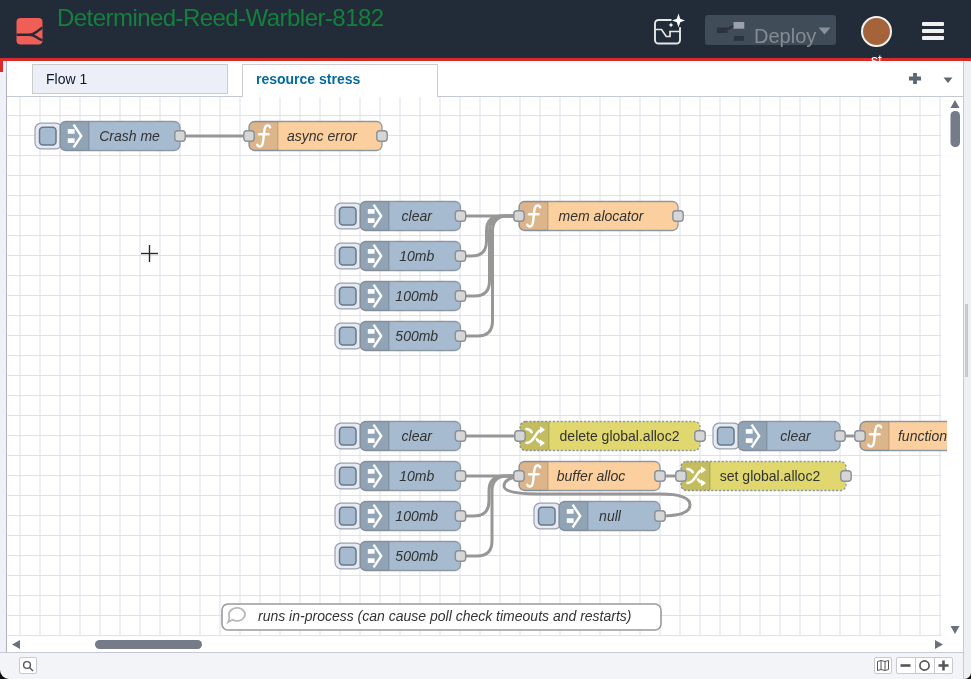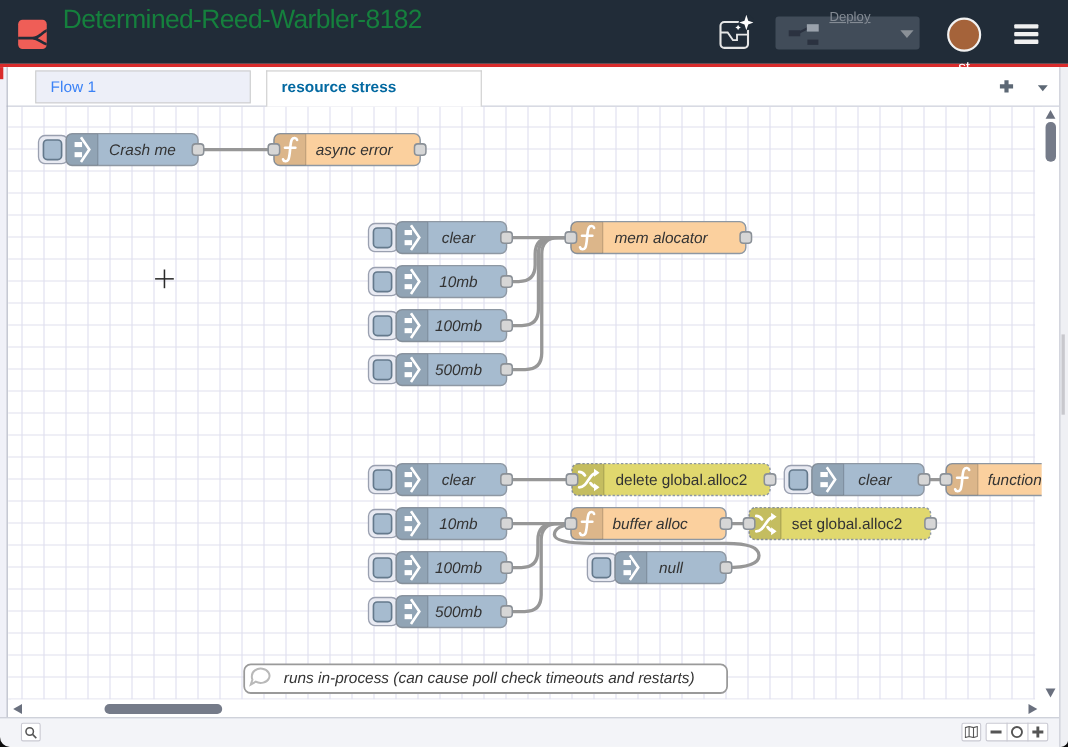--- a/index.html
+++ b/index.html
@@ -26,32 +26,32 @@
 <path d="M27.5,1.5 L29.2,6.8 L34,8.5 L29.2,10.2 L27.5,15.5 L25.8,10.2 L21,8.5 L25.8,6.8 Z" fill="#fff"></path>
 <path d="M20,10.5 L20.8,12.2 L22.5,13 L20.8,13.8 L20,15.5 L19.2,13.8 L17.5,13 L19.2,12.2 Z" fill="#fff"></path>
 </svg>
 <div class="abs" style="left:705px;top:15px;width:131px;height:30px;background:#414c59;border-radius:3px;"></div>
 <svg class="abs" style="left:716px;top:20px;" width="30" height="22" viewBox="0 0 30 22">
 <line x1="9" y1="10.5" x2="18.5" y2="5.5" stroke="#2b3240" stroke-width="2"></line>
 <rect x="1" y="7.5" width="10.5" height="5.5" fill="#2b3240"></rect>
 <rect x="17.5" y="2" width="10.8" height="6.7" fill="#9aa2ac"></rect>
 <rect x="18" y="16" width="10" height="4.8" fill="#2b3240"></rect>
 </svg>
-<div class="abs" style="left:754px;top:8px;color:#848b94;font-size:12px;text-decoration:underline;">Deploy</div>
+<div class="abs" style="left:754px;top:25px;color:#848b94;font-size:20px;">Deploy</div>
 <svg class="abs" style="left:818px;top:27px;" width="13" height="8" viewBox="0 0 13 8">
     <path d="M0.5,0.5 L6.5,7.5 L12.5,0.5 Z" fill="#8a9097"></path>
   </svg>
 <div class="abs" style="left:861px;top:16px;width:31px;height:31px;border-radius:50%;background:#a5633a;border:2.8px solid #f2f2f2;box-sizing:border-box;"></div>
 <div class="abs" style="left:861px;top:23px;width:31px;text-align:center;color:#fff;font-size:14px;margin-top:29px;">st</div>
 <div class="abs" style="left:922px;top:22px;width:22px;height:4.4px;background:#f0f0f0;border-radius:1px;"></div>
 <div class="abs" style="left:922px;top:29px;width:22px;height:4.4px;background:#f0f0f0;border-radius:1px;"></div>
 <div class="abs" style="left:922px;top:36px;width:22px;height:4.4px;background:#f0f0f0;border-radius:1px;"></div>
 <div class="abs" style="left:0;top:61px;width:963px;height:36px;background:#fff;border-bottom:1px solid #c4c8d4;box-sizing:border-box;"></div>
 <div class="abs" style="left:32px;top:64px;width:196px;height:30px;background:#edeff8;border:1px solid #ccc;box-sizing:border-box;"></div>
-<div class="abs" style="left:46px;top:71px;color:#3b82f6;font-size:14px;">Flow 1</div>
+<div class="abs" style="left:46px;top:71px;color:#0f172a;font-size:14px;">Flow 1</div>
 <div class="abs" style="left:242px;top:64px;width:196px;height:33px;background:#fff;border:1px solid #ccc;border-bottom:none;box-sizing:border-box;"></div>
 <div class="abs" style="left:256px;top:71px;color:#0369a1;font-size:14px;font-weight:bold;">resource stress</div>
 <svg class="abs" style="left:908px;top:72px;" width="14" height="13" viewBox="0 0 14 13">
     <path d="M7,1 V12 M1,6.5 H13" stroke="#5d6875" stroke-width="3.8"></path>
   </svg>
 <svg class="abs" style="left:942.5px;top:76.5px;" width="10" height="7" viewBox="0 0 10 7">
     <path d="M0.5,0.5 L5,6 L9.5,0.5 Z" fill="#5d6875"></path>
   </svg>
 <svg class="abs" style="left:0;top:97px;" width="971" height="555" viewBox="0 0 971 555">
 <rect x="0" y="0" width="971" height="555" fill="#fff"></rect>

